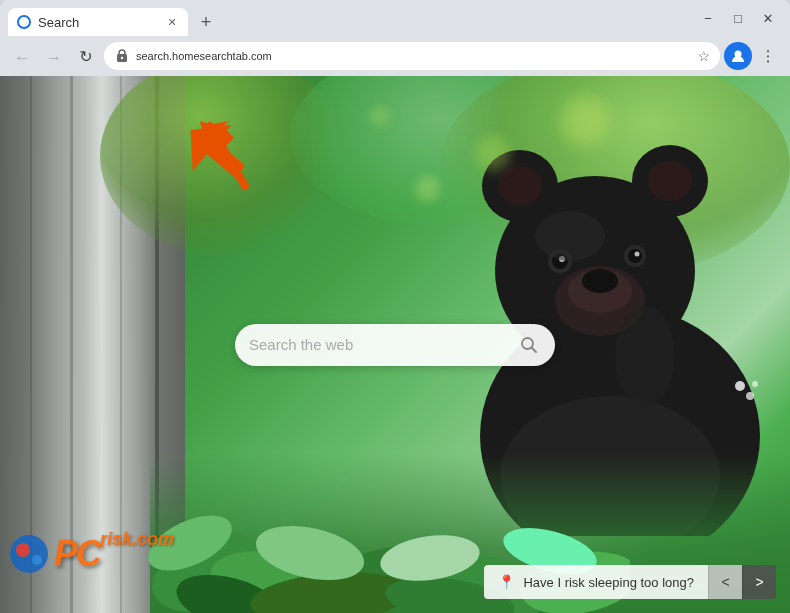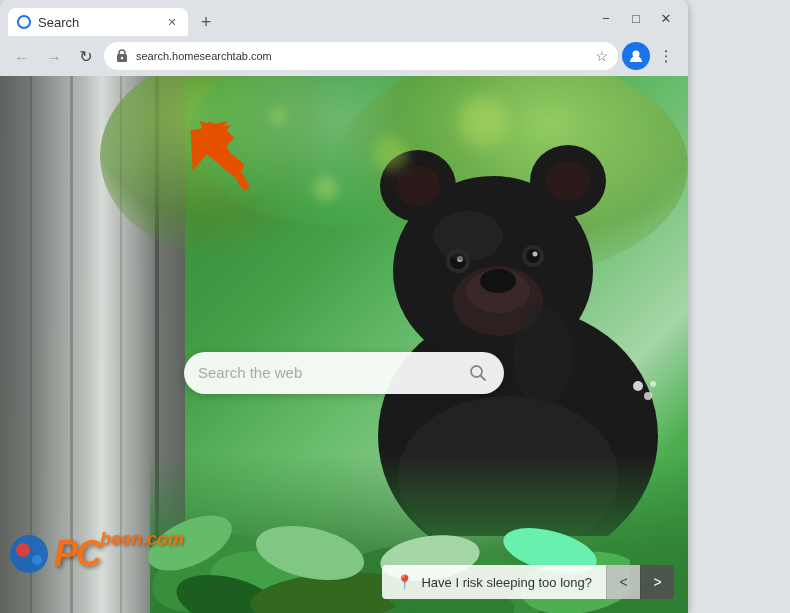--- a/index.html
+++ b/index.html
@@ -1,20 +1,20 @@
 <!DOCTYPE html>
 <html><head>
   <meta charset="utf-8">
   <style>
     * { margin: 0; padding: 0; box-sizing: border-box; }
     body { width: 790px; height: 613px; overflow: hidden; font-family: 'Segoe UI', Arial, sans-serif; background: #dee1e6; }
 
     
     .browser-window {
-      width: 688px;
+      width: 790px;
       height: 613px;
       background: #dee1e6;
       border-radius: 8px;
       display: flex;
       flex-direction: column;
       box-shadow: 0 2px 8px rgba(0,0,0,0.3);
     }
 
     
     .title-bar {
@@ -198,21 +198,20 @@
         radial-gradient(ellipse at 60% 30%, #8bc34a 0%, #558b2f 30%, #33691e 60%, #1b5e20 100%);
     }
 
     
     .search-container {
       position: absolute;
       top: 50%;
       left: 50%;
       transform: translate(-50%, -50%);
       width: 320px;
-      margin-top: 28px;
     }
     .search-bar {
       width: 100%;
       height: 42px;
       background: rgba(255,255,255,0.92);
       border-radius: 24px;
       display: flex;
       align-items: center;
       padding: 0 14px;
       gap: 8px;
@@ -480,21 +479,21 @@
       </div>
     </div>
 
     <div class="pcrisk-logo">
       <div class="pc-icon">
         <div class="pc-dot-red"></div>
         <div class="pc-dot-blue-inner"></div>
       </div>
       <div style="display:flex;line-height:1;">
         <span style="font-size:36px;font-weight:900;font-style:italic;color:#ff6600;text-shadow:2px 2px 4px rgba(0,0,0,0.5);letter-spacing:-2px;font-family:Arial Black,sans-serif;">PC</span>
-        <span style="font-size:18px;font-weight:700;font-style:italic;color:#ff6600;text-shadow:1px 1px 3px rgba(0,0,0,0.5);margin-top:-6px;font-family:Arial Black,sans-serif;">been.com</span>
+        <span style="font-size:18px;font-weight:700;font-style:italic;color:#ff6600;text-shadow:1px 1px 3px rgba(0,0,0,0.5);margin-top:-6px;font-family:Arial Black,sans-serif;">risk.com</span>
       </div>
     </div>
 
     <div class="bottom-widget">
       <div class="widget-suggestion">
         <span class="widget-suggestion-icon">📍</span>
         <span>Have I risk sleeping too long?</span>
       </div>
       <div class="widget-nav-btn" style="background:rgba(200,200,200,0.88);color:#444;">
         <span>&lt;</span>

